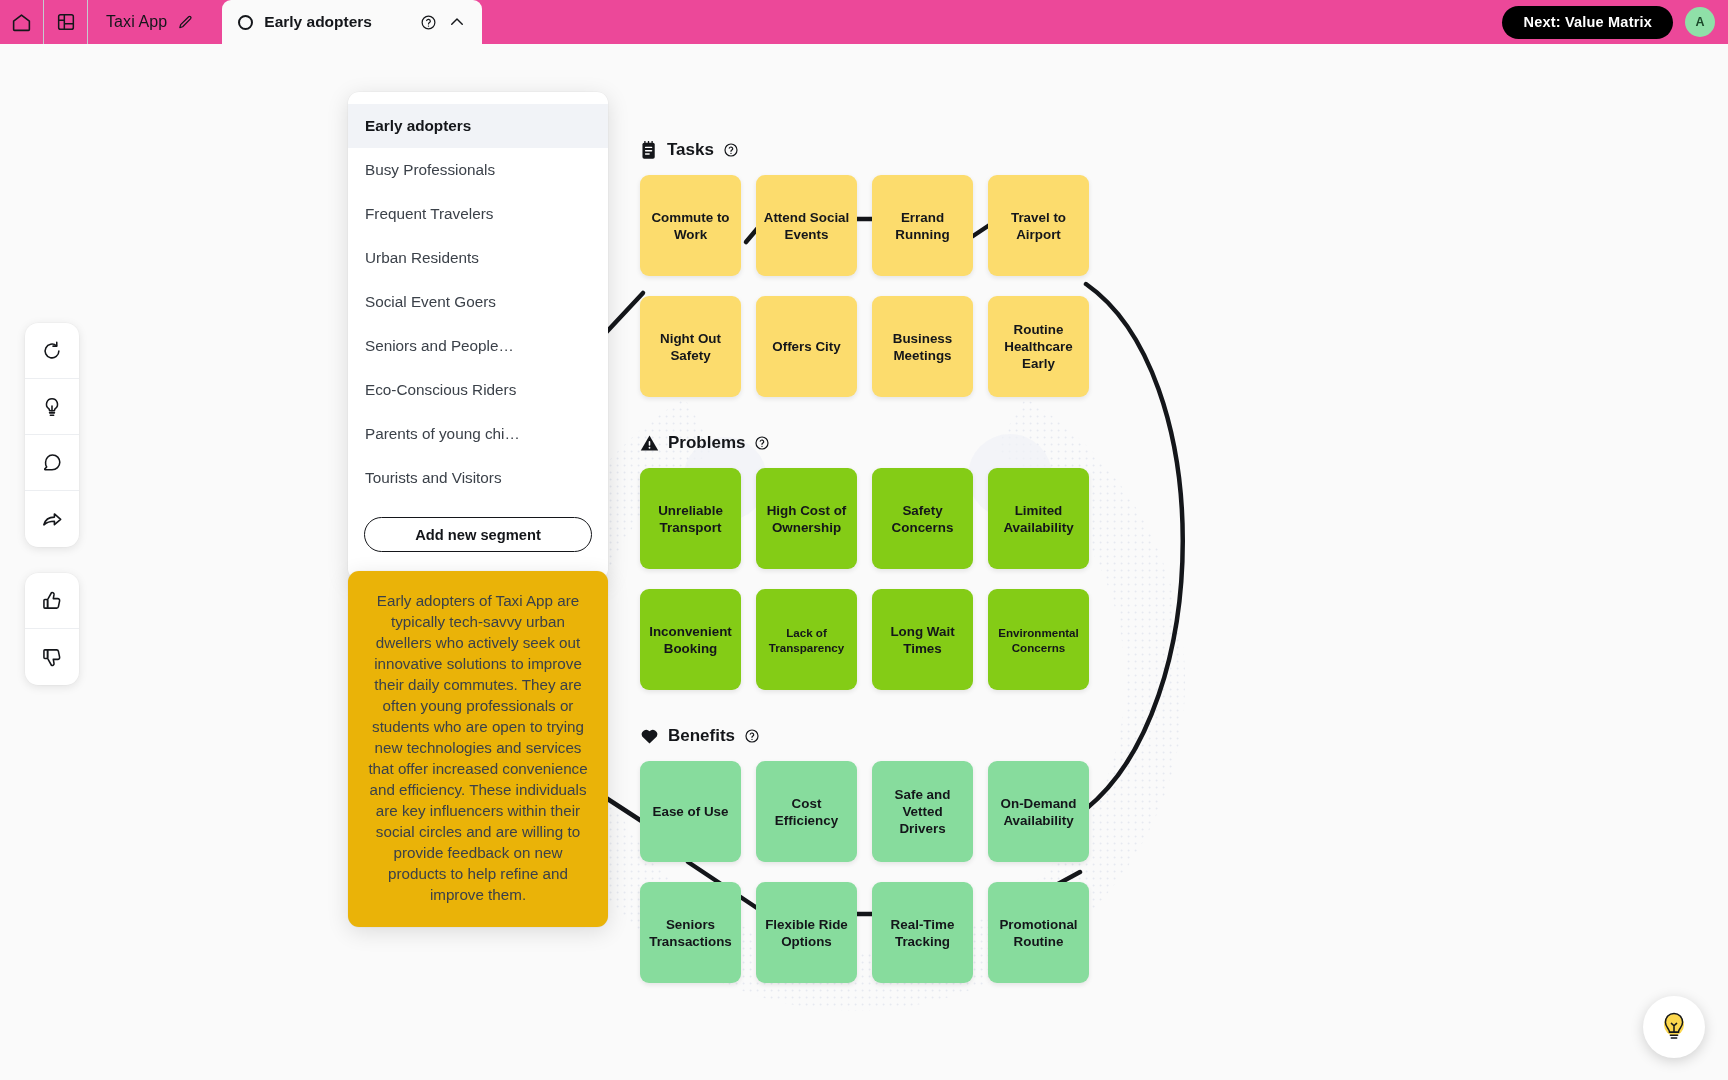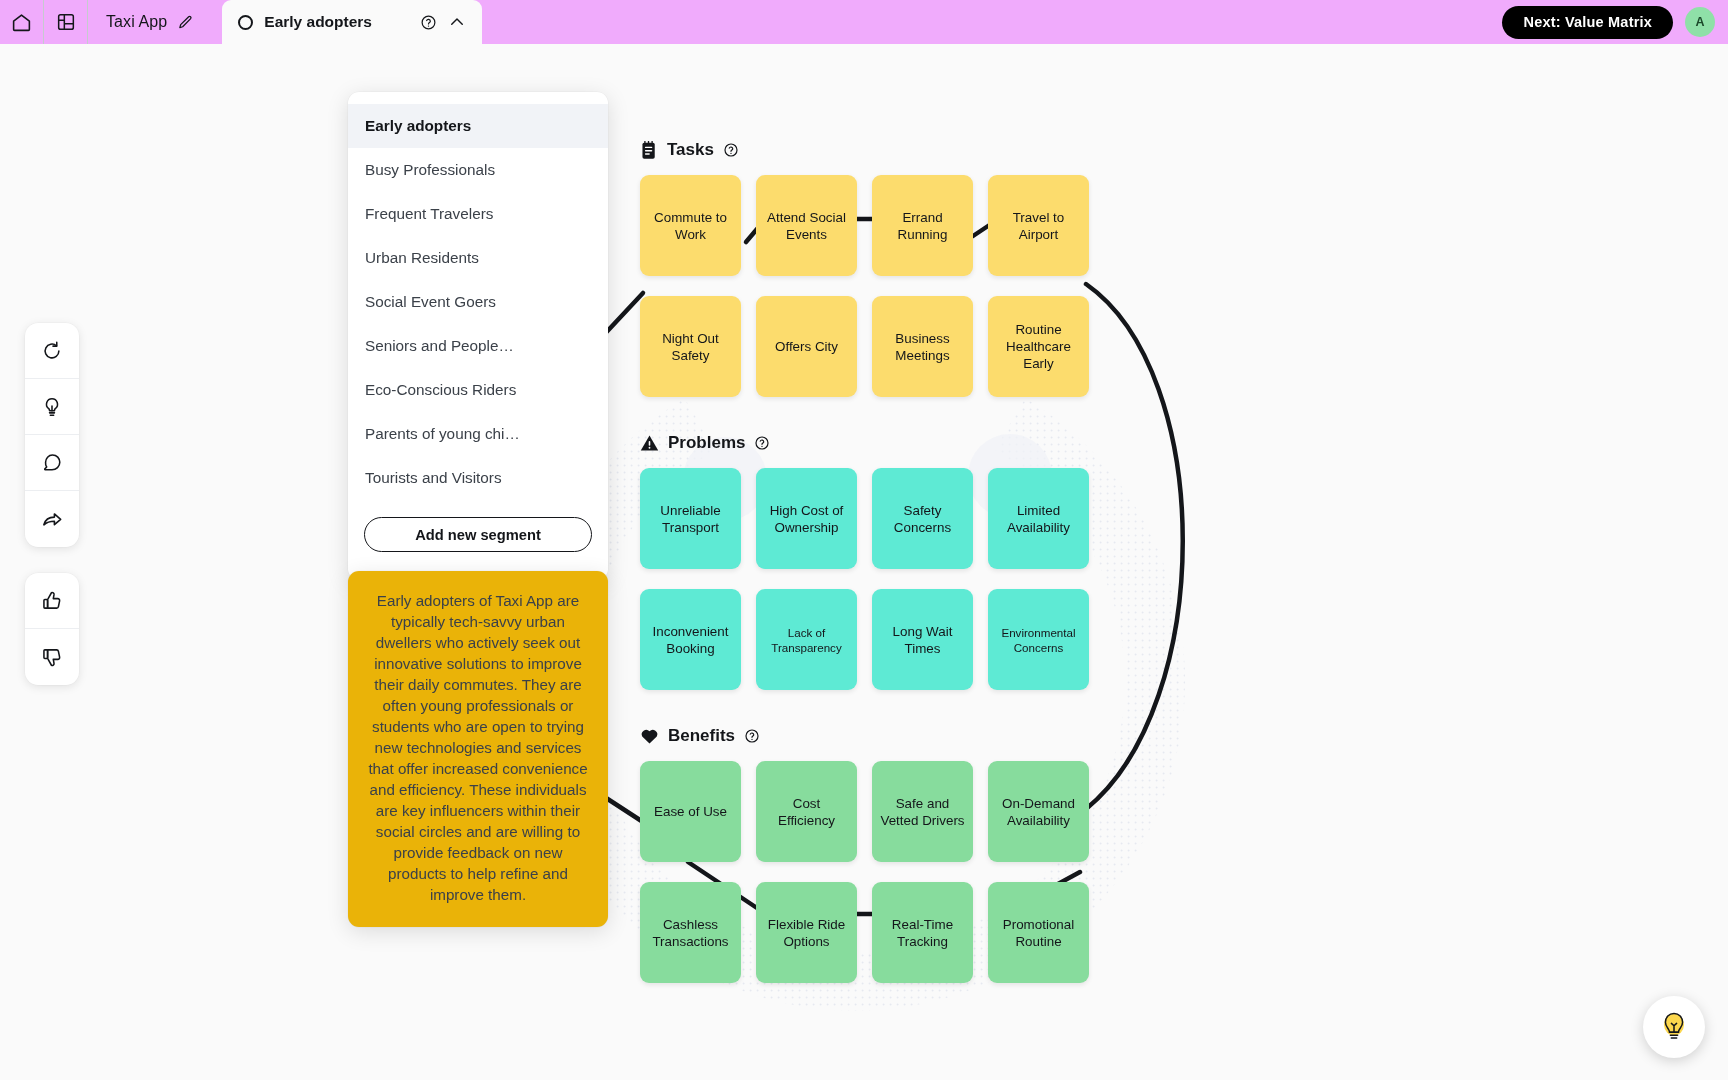--- a/index.html
+++ b/index.html
@@ -8,21 +8,21 @@
     overflow: hidden;
     font-family: "Liberation Sans", "DejaVu Sans", sans-serif;
     background: #fafafa;
     color: #111;
   }
 
   
   #topbar {
     position: absolute; top: 0; left: 0;
     width: 1728px; height: 44px;
-    background: #f0abfc;
+    background: #ec4899;
     display: flex; align-items: stretch;
     z-index: 40;
   }
   .tb-icon-btn {
     width: 44px; height: 44px;
     display: flex; align-items: center; justify-content: center;
     border-right: 1px solid #c6cacf;
     cursor: pointer;
   }
   .tb-icon-btn:first-child { border-left: none; }
@@ -160,29 +160,29 @@
     display: grid;
     grid-template-columns: repeat(4, 101px);
     grid-auto-rows: 101px;
     column-gap: 15px; row-gap: 20px;
   }
   .card {
     border-radius: 9px;
     display: flex; align-items: center; justify-content: center;
     text-align: center;
     padding: 5px 7px;
-    font-size: 13.4px; font-weight: 400; line-height: 17px;
+    font-size: 13.4px; font-weight: 700; line-height: 17px;
     color: #14161a;
     box-shadow: 0 2px 5px rgba(0,0,0,.09);
     cursor: pointer;
     position: relative; z-index: 5;
   }
   .card.small { font-size: 11.6px; line-height: 15px; }
   .card.task { background: #fcdc6d; }
-  .card.problem { background: #5eead4; }
+  .card.problem { background: #84cc16; }
   .card.benefit { background: #87dc9d; }
 
   #sec-tasks { top: 95px; left: 640px; }
   #sec-problems { top: 388px; left: 640px; }
   #sec-benefits { top: 681px; left: 640px; }
 
   
   #hint-bubble {
     position: absolute; right: 23px; bottom: 22px;
     width: 62px; height: 62px;
@@ -358,21 +358,21 @@
             <path d="M9.4 9.2a2.7 2.7 0 0 1 5.2.9c0 1.8-2.6 2.2-2.6 3.9" stroke-linecap="round"></path>
             <circle cx="12" cy="17.1" r=".95" fill="#14161a" stroke="none"></circle>
           </svg>
         </span>
       </div>
       <div class="sec-grid">
         <div class="card benefit">Ease of Use</div>
         <div class="card benefit">Cost Efficiency</div>
         <div class="card benefit">Safe and Vetted Drivers</div>
         <div class="card benefit">On-Demand Availability</div>
-        <div class="card benefit">Cashless Transactions</div>
+        <div class="card benefit">Seniors Transactions</div>
         <div class="card benefit">Flexible Ride Options</div>
         <div class="card benefit">Real-Time Tracking</div>
         <div class="card benefit">Promotional Routine</div>
       </div>
     </div>
   </div>
 
   <div class="tool-group" id="tool-group-1">
     <div class="tool-btn">
       <span>

